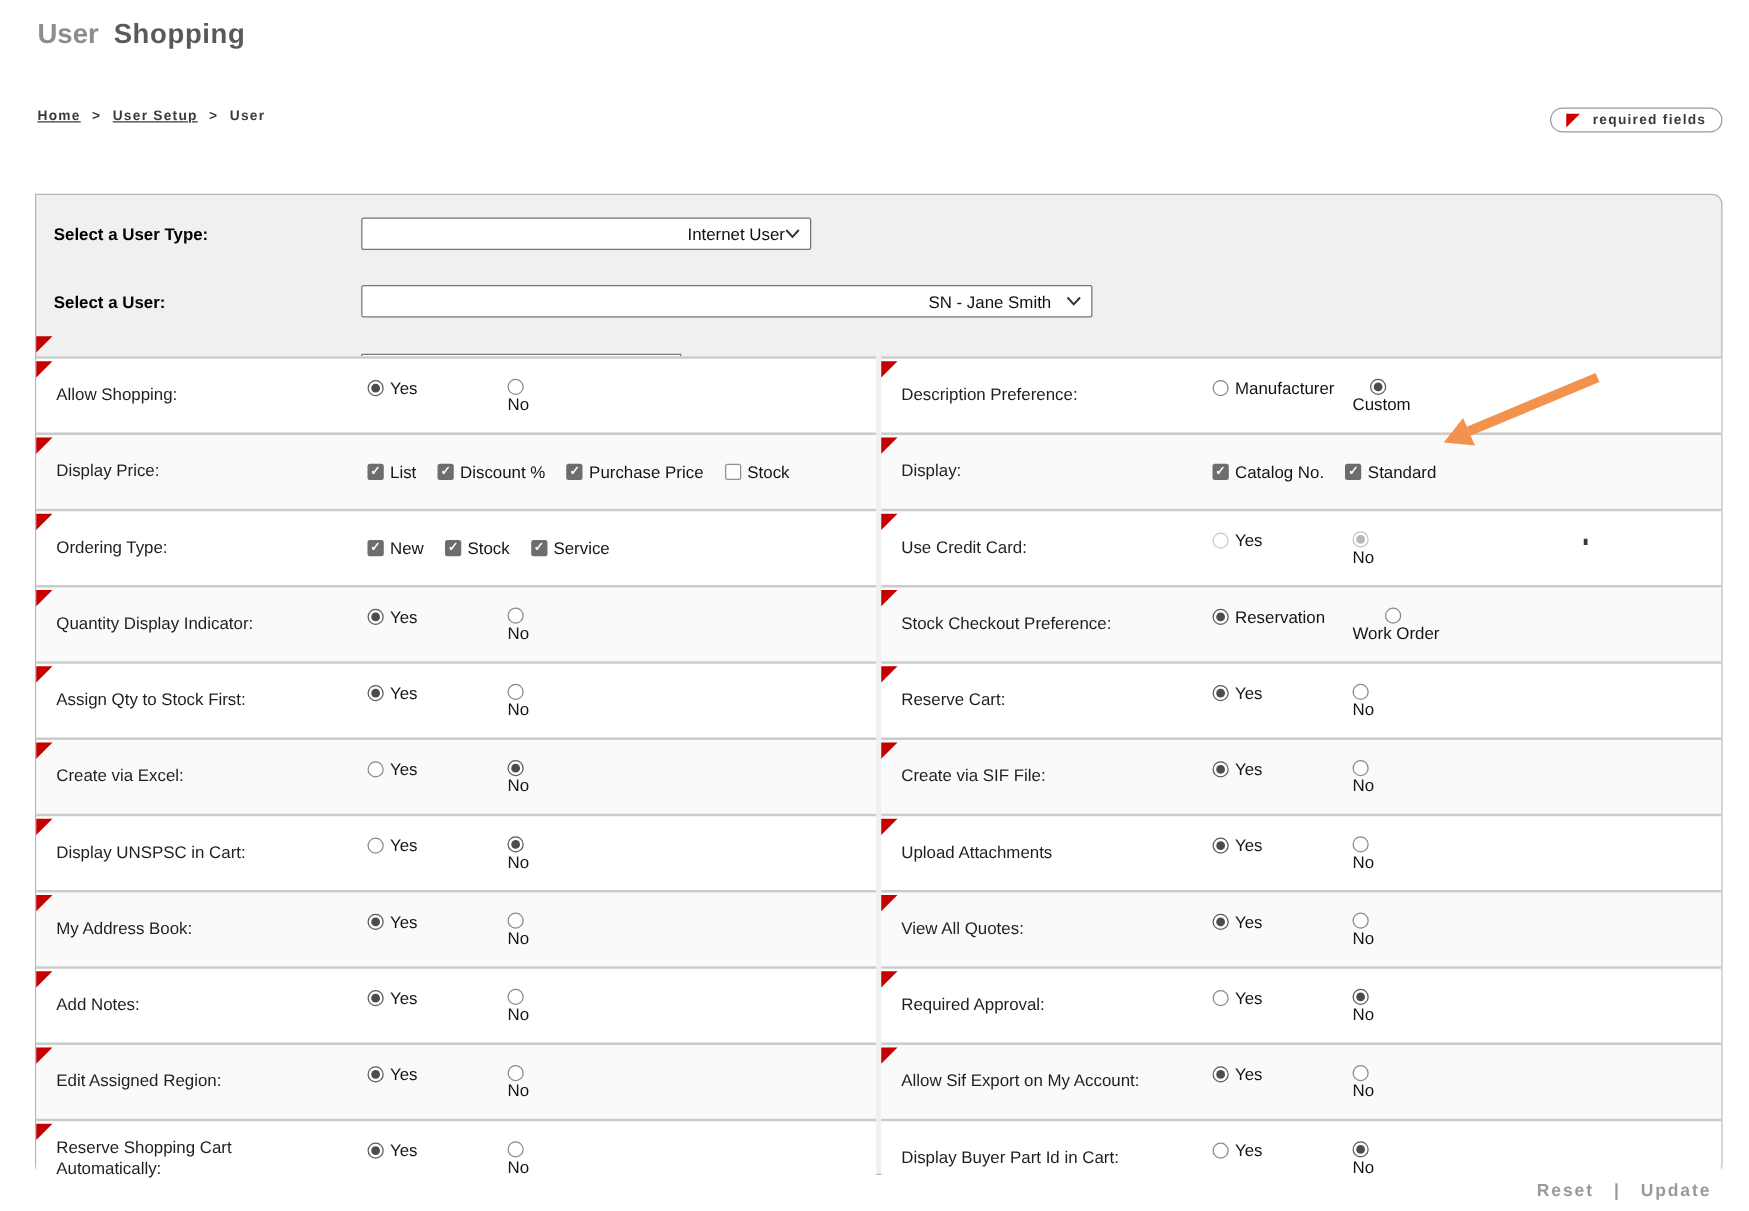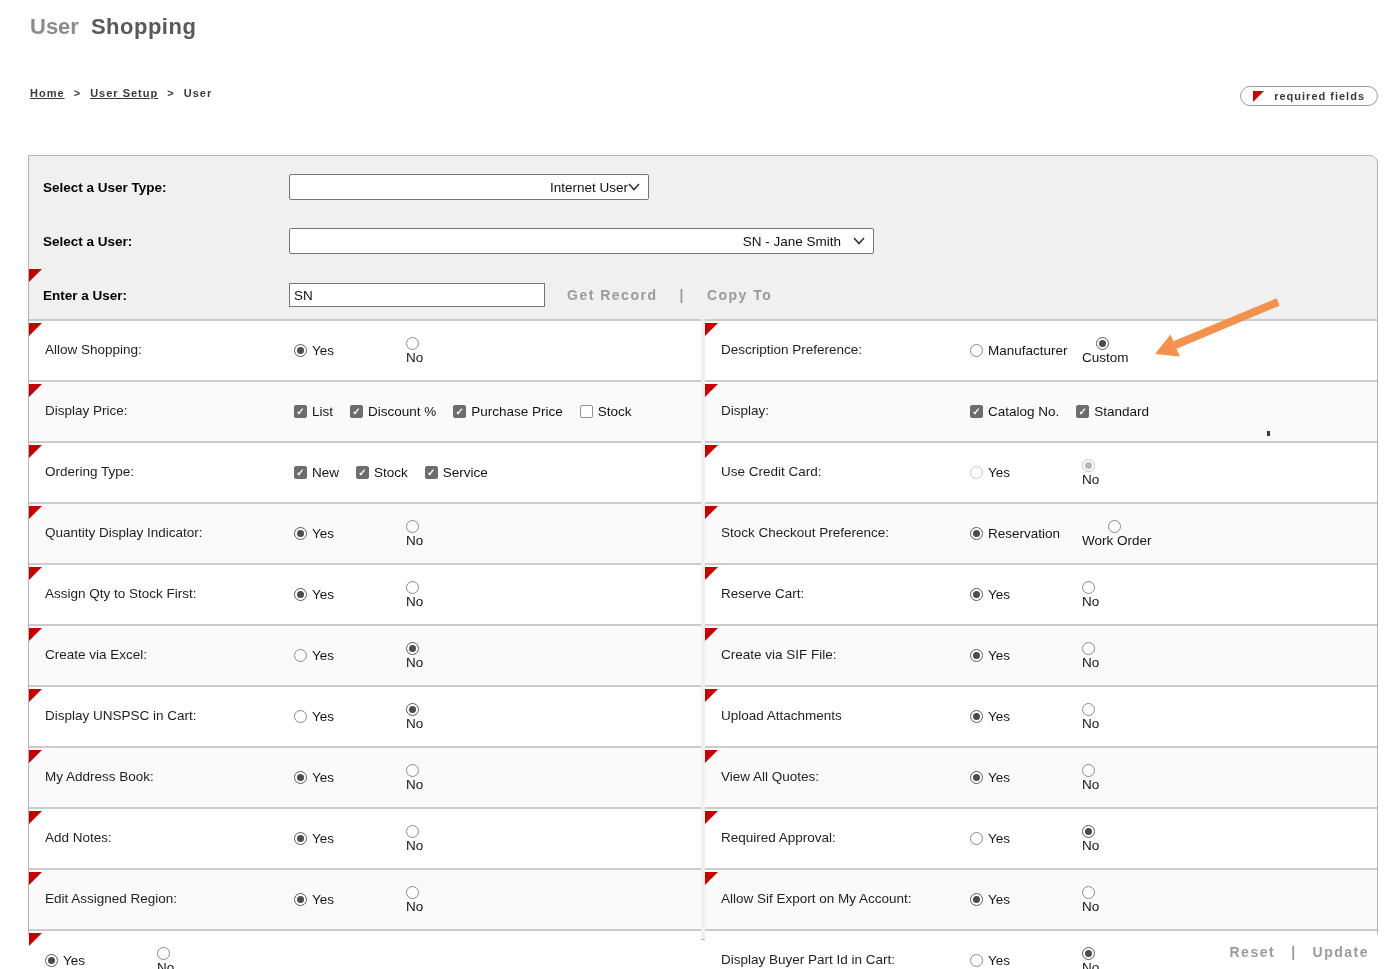--- a/index.html
+++ b/index.html
@@ -28,21 +28,21 @@
            border:1px solid #b3b3b3;border-radius:8px 8px 0 0;display:flex;align-items:center;
            padding:0 10px;box-sizing:border-box;z-index:2;}
   .tab{font-size:14px;font-weight:700;color:#8f8f8f;letter-spacing:.6px;margin:0 8px;
        white-space:nowrap;cursor:pointer;}
   .tab.active{color:#E60000;}
 
   
   .panel{position:absolute;left:28px;top:155px;width:1350px;height:785px;box-sizing:border-box;
          border:1px solid #b3b3b3;border-radius:0 8px 8px 8px;background:#f0f0f0;}
 
-  .top-section{position:relative;height:163px;box-sizing:border-box;padding:6px 0 0 14px;}
+  .top-section{position:relative;height:129px;box-sizing:border-box;padding:6px 0 0 14px;}
   .field-row{display:flex;align-items:center;height:50px;margin-bottom:4px;}
   .field-label{width:246px;font-size:13.5px;font-weight:700;color:#000;}
   .select-box{display:flex;align-items:center;justify-content:flex-end;height:26px;
               border:1px solid #767676;border-radius:2px;background:#fff;box-sizing:border-box;
               padding:0 8px 0 6px;font-size:13.5px;color:#111;cursor:pointer;}
   .select-user-type{width:360px;}
   .select-user{width:585px;gap:12px;}
   .text-input{width:256px;height:24px;border:1px solid #767676;box-sizing:border-box;
               font-size:13.5px;padding:0 4px;font-family:inherit;color:#111;background:#fff;}
   .inline-actions{display:flex;align-items:center;margin-left:22px;font-size:14px;font-weight:700;
@@ -54,21 +54,21 @@
 
   
   .settings-grid{display:flex;gap:4px;}
   .col{width:673px;display:flex;flex-direction:column;}
   .setting-row{position:relative;height:61px;box-sizing:border-box;border-top:2px solid #cbcbcb;
                display:flex;align-items:center;padding-left:16px;background:#fff;}
   .setting-row.alt{background:#fafafa;}
   .row-required{position:absolute;left:0;top:2px;width:0;height:0;
                 border-top:13px solid #C40000;border-right:13px solid transparent;}
   .row-label{width:220px;margin-right:29px;font-size:13.5px;color:#1f1f1f;line-height:1.25;}
-  .controls{display:flex;align-items:center;}
+  .controls{display:flex;align-items:flex-start;}
   .opt{display:flex;align-items:center;cursor:pointer;}
   .radio-group .opt{width:107px;}
   .radio-group .opt:last-child{width:auto;flex-direction:column;}
   .checkbox-group .opt{margin-right:17px;}
   .radio{width:13px;height:13px;border-radius:50%;border:1px solid #8a8a8a;background:#fff;
          box-sizing:border-box;position:relative;flex:none;}
   .radio.selected{border-color:#5a5a5a;}
   .radio.selected::after{content:"";position:absolute;left:2px;top:2px;width:7px;height:7px;
                          border-radius:50%;background:#4c4c4c;}
   .disabled .opt{cursor:default;}
@@ -299,20 +299,21 @@
                 <span class="opt-label">Yes</span>
               </span>
               <span class="opt">
                 <span class="radio"></span>
                 <span class="opt-label">No</span>
               </span>
             </div>
           </div>
           <div class="setting-row">
             <span class="row-required"></span>
+            <div class="row-label">Reserve Shopping Cart Automatically:</div>
             <div class="controls radio-group">
               <span class="opt">
                 <span class="radio selected"></span>
                 <span class="opt-label">Yes</span>
               </span>
               <span class="opt">
                 <span class="radio"></span>
                 <span class="opt-label">No</span>
               </span>
             </div>

